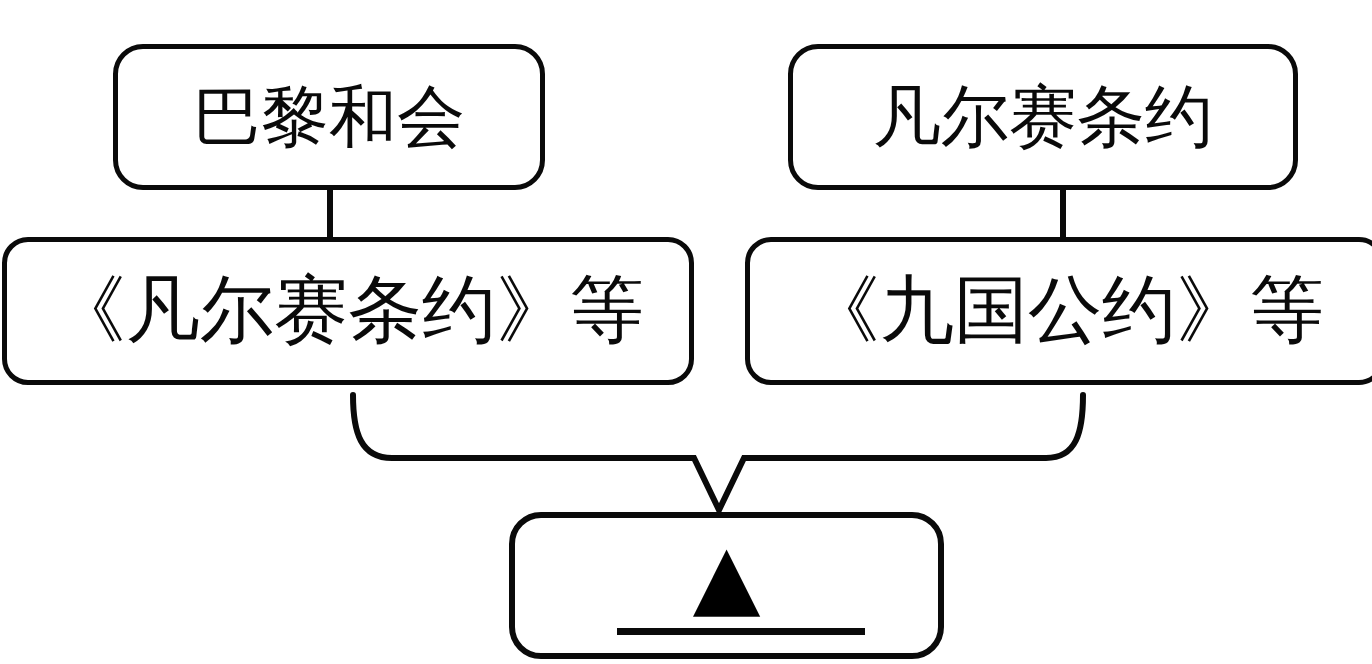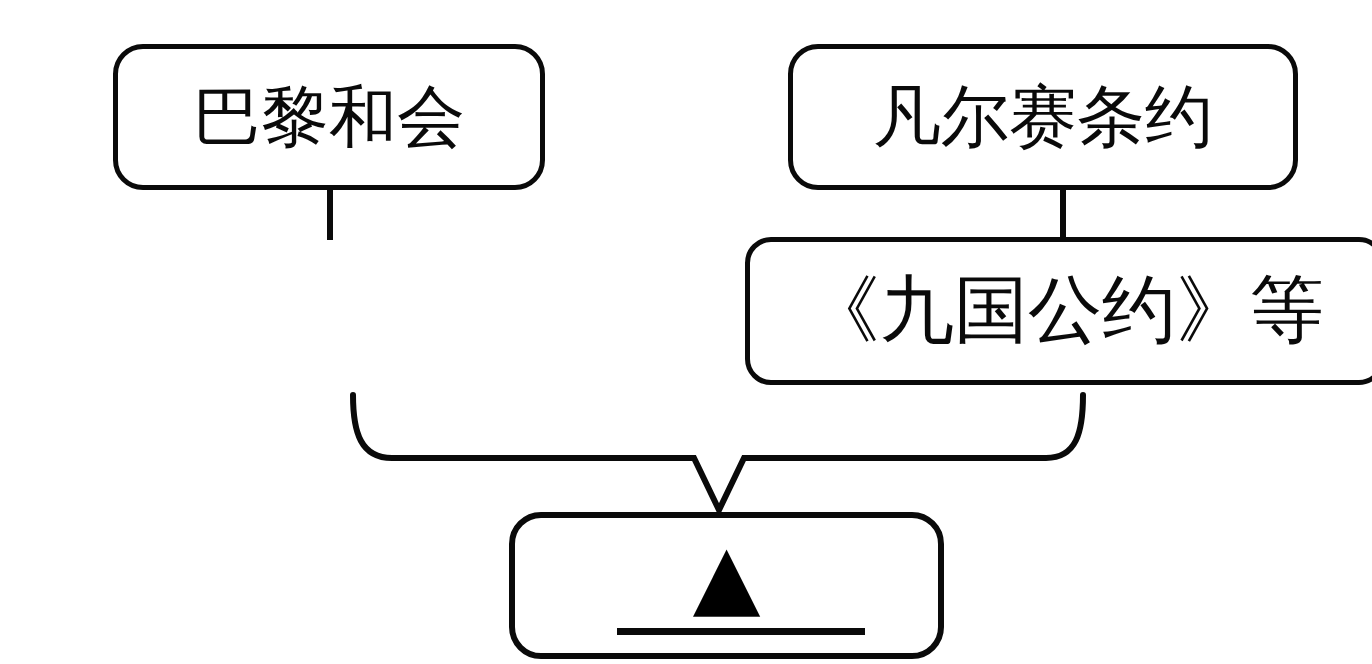--- a/index.html
+++ b/index.html
@@ -96,20 +96,23 @@
   </svg>
 
   <div class="node node-top" id="node-paris">
     <span>巴黎和会</span>
   </div>
 
   <div class="node node-top" id="node-washington">
     <span>凡尔赛条约</span>
   </div>
 
+  <div class="node node-mid" id="node-versailles">
+    <span>《凡尔赛条约》等</span>
+  </div>
 
   <div class="node node-mid" id="node-ninepower">
     <span>《九国公约》等</span>
   </div>
 
   <div class="node node-answer" id="node-answer">
     <span class="answer-marker">▲</span>
     <div class="answer-underline"></div>
   </div>
 

